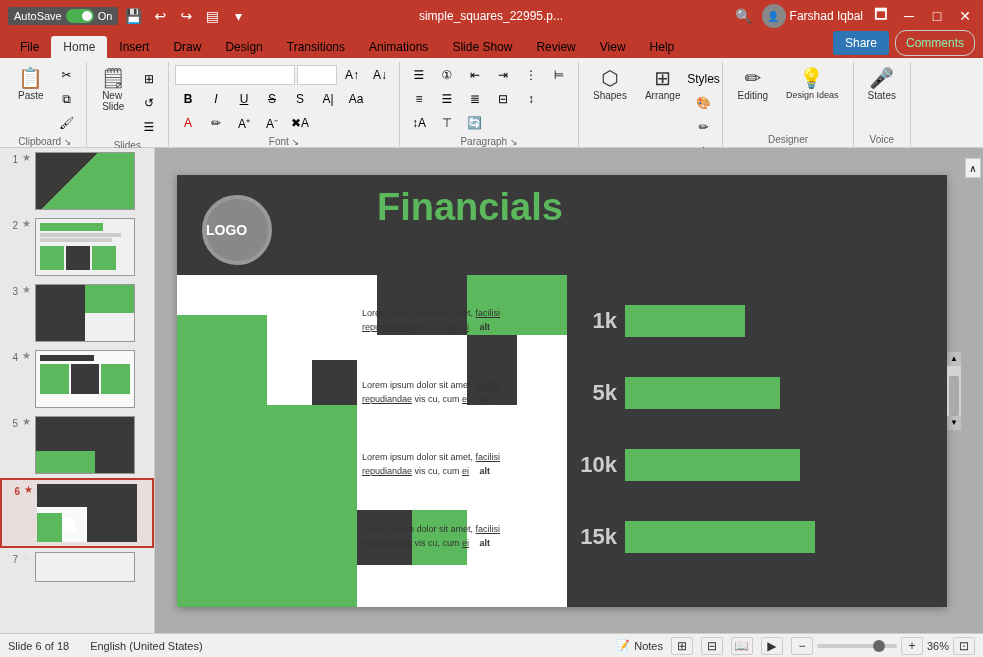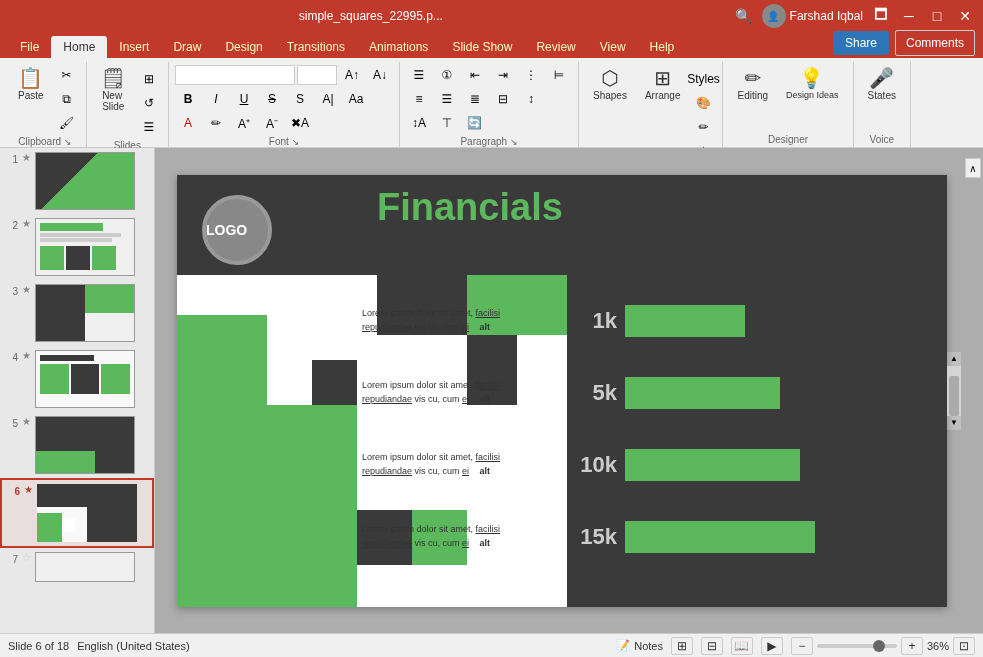--- a/index.html
+++ b/index.html
@@ -43,21 +43,21 @@
     #ribbon-tabs {
       background: #c0392b;
       display: flex;
       align-items: flex-end;
       padding: 0 8px;
       height: 26px;
     }
     .ribbon-tab {
       padding: 4px 12px;
       font-size: 12px;
-      color: #fef9c3;
+      color: #000000;
       cursor: pointer;
       border-radius: 3px 3px 0 0;
     }
     .ribbon-tab.active { background: #f0f0f0; color: #333; }
 
     
     #ribbon {
       background: #f0f0f0;
       border-bottom: 1px solid #ccc;
       height: 90px;
@@ -247,33 +247,33 @@
     
     #status-bar {
       background: #f0f0f0;
       border-top: 1px solid #ccc;
       height: 24px;
       display: flex;
       align-items: center;
       padding: 0 8px;
       font-size: 11px;
       color: #333;
-      gap: 8px;
+      gap: 21px;
     }
     #status-bar .right { margin-left: auto; display: flex; align-items: center; gap: 8px; }
     .view-btn { width: 22px; height: 18px; display: flex; align-items: center; justify-content: center; cursor: pointer; border: 1px solid #ccc; border-radius: 2px; font-size: 12px; }
     .zoom-area { display: flex; align-items: center; gap: 4px; }
     .zoom-slider { width: 80px; height: 4px; background: #ccc; border-radius: 2px; position: relative; }
     .zoom-thumb { width: 12px; height: 12px; background: #666; border-radius: 50%; position: absolute; top: -4px; left: 70%; cursor: pointer; }
     .share-btn {
       background: #2e75b6; color: white; border: none; border-radius: 3px;
       padding: 5px 12px; font-size: 12px; cursor: pointer; display: flex; align-items: center; gap: 4px;
     }
     .comments-btn {
-      background: transparent; color: #ffffff; border: 1px solid #ccc; border-radius: 2px;
+      background: transparent; color: #86efac; border: 1px solid #ccc; border-radius: 11px;
       padding: 5px 10px; font-size: 12px; cursor: pointer; display: flex; align-items: center; gap: 4px;
     }
 
     
     .ribbon-collapse {
       position: absolute; right: 2px; top: 100px; width: 16px; height: 20px;
       background: #f0f0f0; border: 1px solid #ccc; display: flex; align-items: center; justify-content: center;
       cursor: pointer; font-size: 10px; z-index: 10;
     }
 
@@ -283,20 +283,32 @@
     #slide-panel::-webkit-scrollbar-thumb { background: #aaa; }
 
     .notes-area {
       display: flex; align-items: center; gap: 4px; cursor: pointer;
     }
   </style>
 </head>
 <body>
 
 <div id="title-bar">
+  <div class="left">
+    <div class="autosave-badge">
+      <span>AutoSave</span>
+      <div class="toggle"></div>
+      <span>On</span>
+    </div>
+    <div class="title-btn">💾</div>
+    <div class="title-btn">↩</div>
+    <div class="title-btn">↪</div>
+    <div class="title-btn">▤</div>
+    <div class="title-btn">▾</div>
+  </div>
   <div class="center">simple_squares_22995.p...</div>
   <div class="right">
     <div class="title-btn">🔍</div>
     <div class="user-area">
       <div class="avatar">👤</div>
       <span>Farshad Iqbal</span>
     </div>
     <div class="title-btn">🗖</div>
     <div class="title-btn">─</div>
     <div class="title-btn">□</div>

